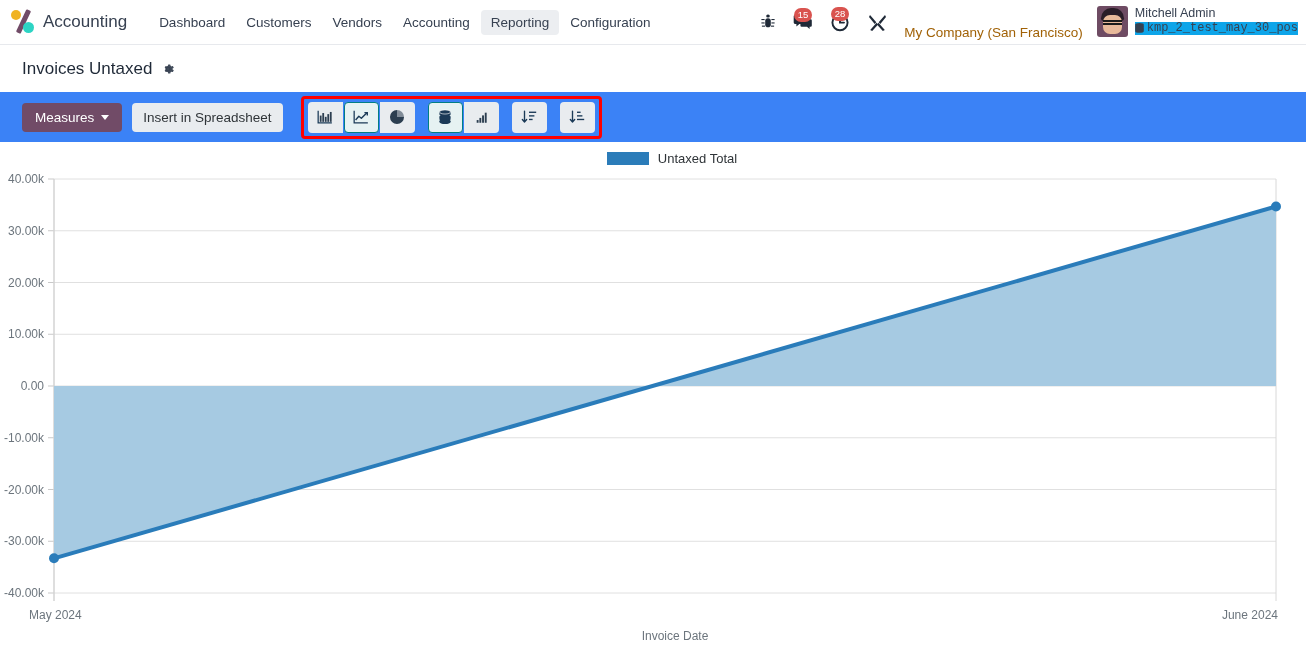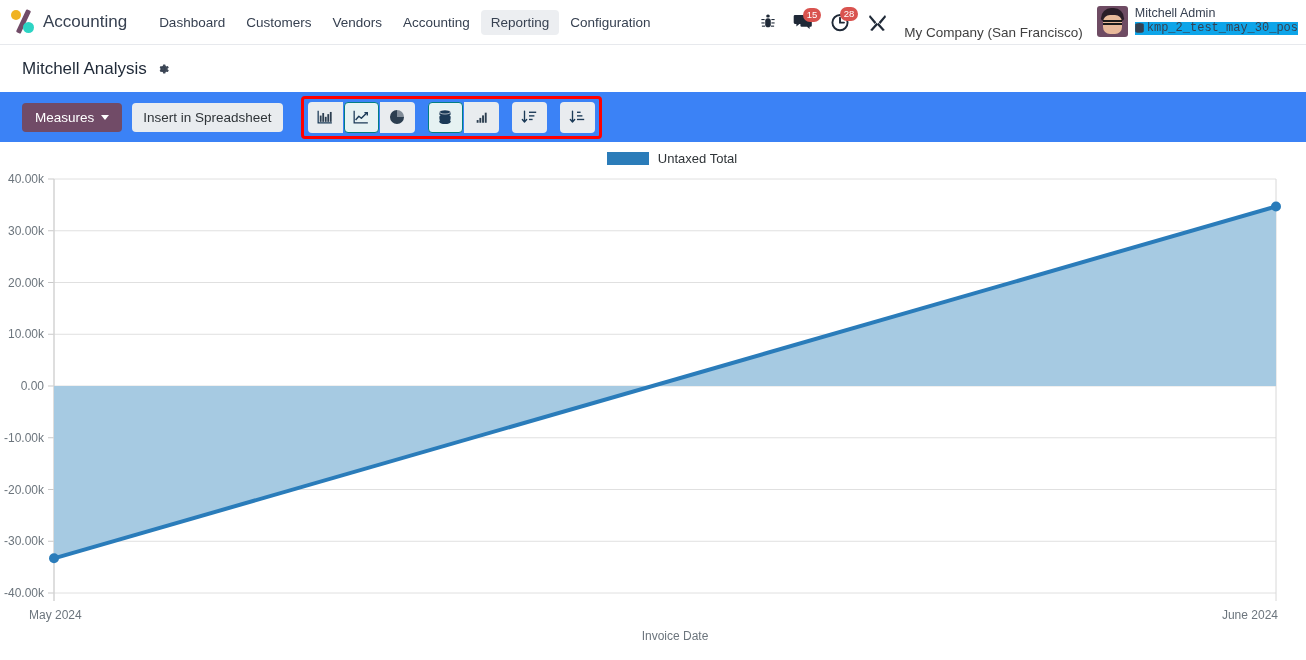--- a/index.html
+++ b/index.html
@@ -76,34 +76,34 @@
   .nav-icon-btn {
     position: relative;
     padding: 0 9px;
     display: flex;
     align-items: center;
     cursor: pointer;
     color: #1f2937;
   }
   .badge-count {
     position: absolute;
-    top: -6px; right: 1px;
+    top: -6px; right: 10px;
     background: #d9534f;
     color: #fff;
     font-size: 9.5px;
     line-height: 1;
     border-radius: 9px;
     padding: 2px 4px 3px;
     min-width: 16px;
     text-align: center;
     font-weight: normal;
   }
   .company-name {
     font-size: 13.5px;
-    color: #404040;
+    color: #a16207;
     padding: 0 8px;
     white-space: nowrap;
     cursor: pointer;
     margin-top: 20px;
   }
   .user-block {
     display: flex;
     align-items: center;
     gap: 7px;
     padding-left: 6px;
@@ -439,21 +439,21 @@
           </svg>
           <span>kmp_2_test_may_30_pos</span>
         </div>
       </div>
     </div>
   </div>
 </div>
 
 <div class="control-panel">
   <div class="breadcrumb">
-    <span>Mitchell Analysis</span>
+    <span>Invoices Untaxed</span>
     <span class="gear-icon">
       <svg width="14" height="14" viewBox="0 0 16 16" fill="currentColor">
         <path d="M8 5.1a2.9 2.9 0 1 0 0 5.8 2.9 2.9 0 0 0 0-5.8zm0 4.4a1.5 1.5 0 1 1 0-3 1.5 1.5 0 0 1 0 3z"></path>
         <path d="M14.3 9.2l-1.1-.6c.1-.4.1-.8 0-1.2l1.1-.6a.5.5 0 0 0 .2-.6l-.8-1.4a.5.5 0 0 0-.6-.2l-1.2.4a4.8 4.8 0 0 0-1-.6l-.2-1.2a.5.5 0 0 0-.5-.4H8.6a.5.5 0 0 0-.5.4l-.2 1.2c-.4.1-.7.3-1 .6l-1.2-.4a.5.5 0 0 0-.6.2l-.8 1.4a.5.5 0 0 0 .2.6l1.1.6c-.1.4-.1.8 0 1.2l-1.1.6a.5.5 0 0 0-.2.6l.8 1.4a.5.5 0 0 0 .6.2l1.2-.4c.3.3.6.5 1 .6l.2 1.2c0 .2.2.4.5.4h1.6c.3 0 .5-.2.5-.4l.2-1.2c.4-.1.7-.3 1-.6l1.2.4a.5.5 0 0 0 .6-.2l.8-1.4a.5.5 0 0 0-.2-.6z" opacity="0.95"></path>
       </svg>
     </span>
   </div>
 
   <div class="searchbar">
     <span class="search-icon-wrap">

